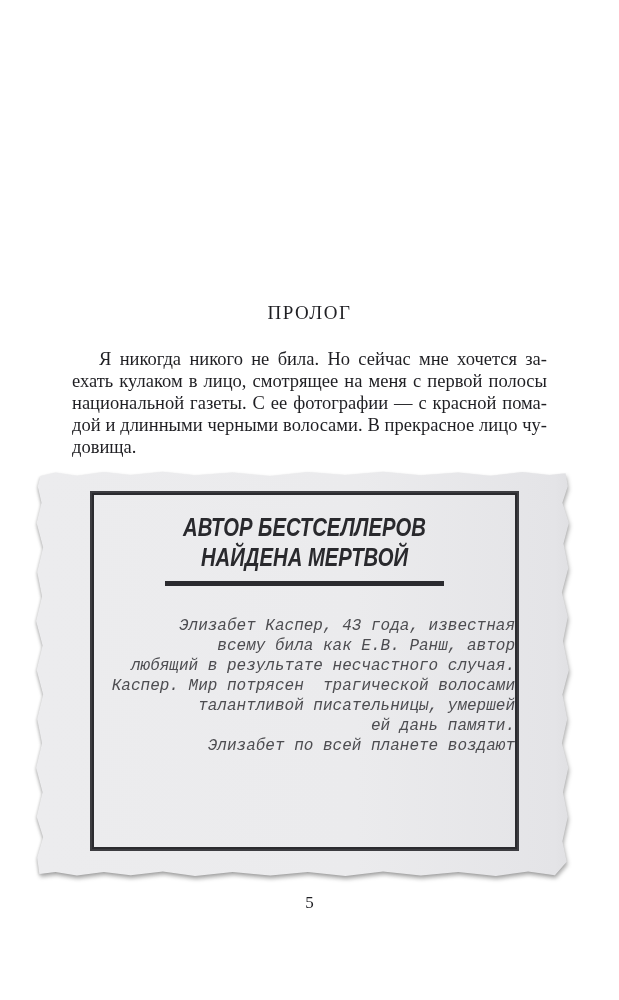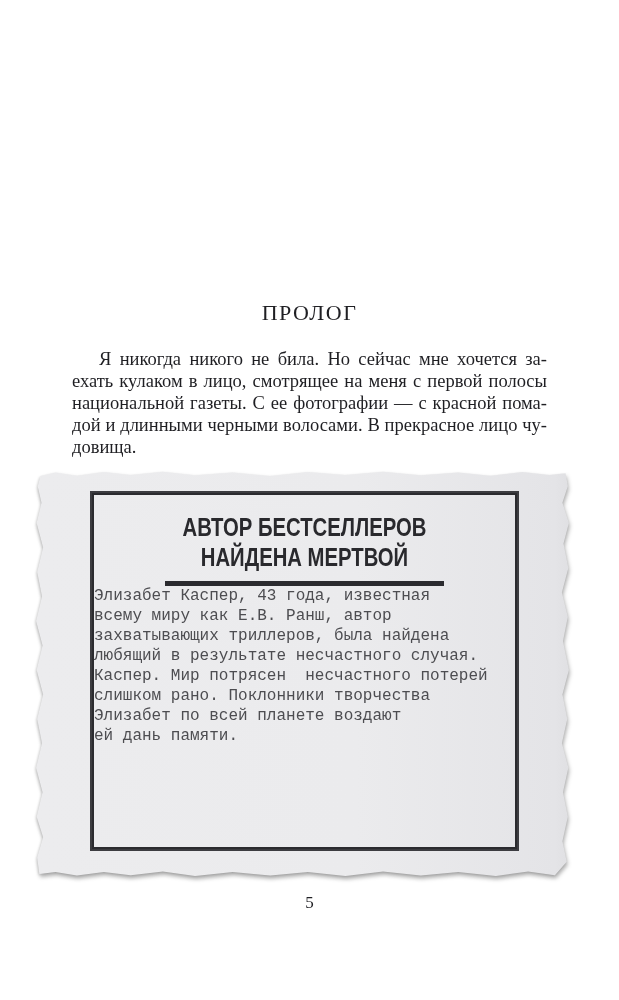--- a/index.html
+++ b/index.html
@@ -18,21 +18,21 @@
     height: 1000px;
     margin: 0 auto;
     background: var(--background);
     color: var(--text);
     font-family: "Liberation Serif", "DejaVu Serif", serif;
     overflow: hidden;
   }
   .book-title {
     margin-top: 301px;
     text-align: center;
-    font-size: 22px;
+    font-size: 19px;
     line-height: 24px;
     font-weight: 400;
     letter-spacing: 1.5px;
     color: var(--text);
   }
   .prologue-text {
     margin: 23px 72px 0 72px;
     text-align: justify;
     text-indent: 27px;
     font-size: 18.5px;
@@ -77,20 +77,21 @@
   }
   .clip-frame-inner {
     width: 100%;
     height: 100%;
     border: 2px solid var(--frame);
     outline: none;
     box-shadow: inset 0 0 0 0 transparent;
     margin: 0;
     position: relative;
     padding: 0;
+    font-style: italic;
   }
   .clip-frame-inner::before {
     
     content: "";
     position: absolute;
     inset: -4px;
     border: 1px solid #3c3c40;
     pointer-events: none;
   }
   .clip-headline {
@@ -105,21 +106,22 @@
     transform-origin: 50% 50%;
     white-space: nowrap;
   }
   .headline-rule {
     width: 279px;
     height: 5px;
     margin: 9px auto 0 auto;
     background: var(--frame);
   }
   .clip-body {
-    text-align: left;
+    margin-top: 30px;
+    text-align: right;
     font-family: "Liberation Mono", "DejaVu Sans Mono", monospace;
     font-size: 16px;
     line-height: 20px;
     color: var(--body-text);
   }
   .clip-body .mono-line { white-space: pre; }
 
   .page-number {
     margin-top: 15px;
     text-align: center;
@@ -144,27 +146,26 @@
 
           <div class="clip-headline">
             <div>АВТОР БЕСТСЕЛЛЕРОВ</div>
             <div>НАЙДЕНА МЕРТВОЙ</div>
           </div>
 
           <div class="headline-rule"></div>
 
           <div class="clip-body">
             <div class="mono-line">Элизабет Каспер, 43 года, известная</div>
-            <div class="mono-line">всему миру как Е.В. Ранш, автор</div>
-            <div class="mono-line">захватывающих триллеров, была найдена</div>
+            <div class="mono-line">всему била как Е.В. Ранш, автор</div>
             <div class="mono-line">любящий в результате несчастного случая.</div>
-            <div class="mono-line">Каспер. Мир потрясен  несчастного потерей</div>
-            <div class="mono-line">слишком рано. Поклонники творчества</div>
+            <div class="mono-line">Каспер. Мир потрясен  трагической волосами</div>
+            <div class="mono-line">талантливой писательницы, умершей</div>
+            <div class="mono-line">ей дань памяти.</div>
             <div class="mono-line">Элизабет по всей планете воздают</div>
-            <div class="mono-line">ей дань памяти.</div>
           </div>
 
         </div>
       </div>
     </div>
   </div>
 
   <div class="page-number">5</div>
 
 </div>

